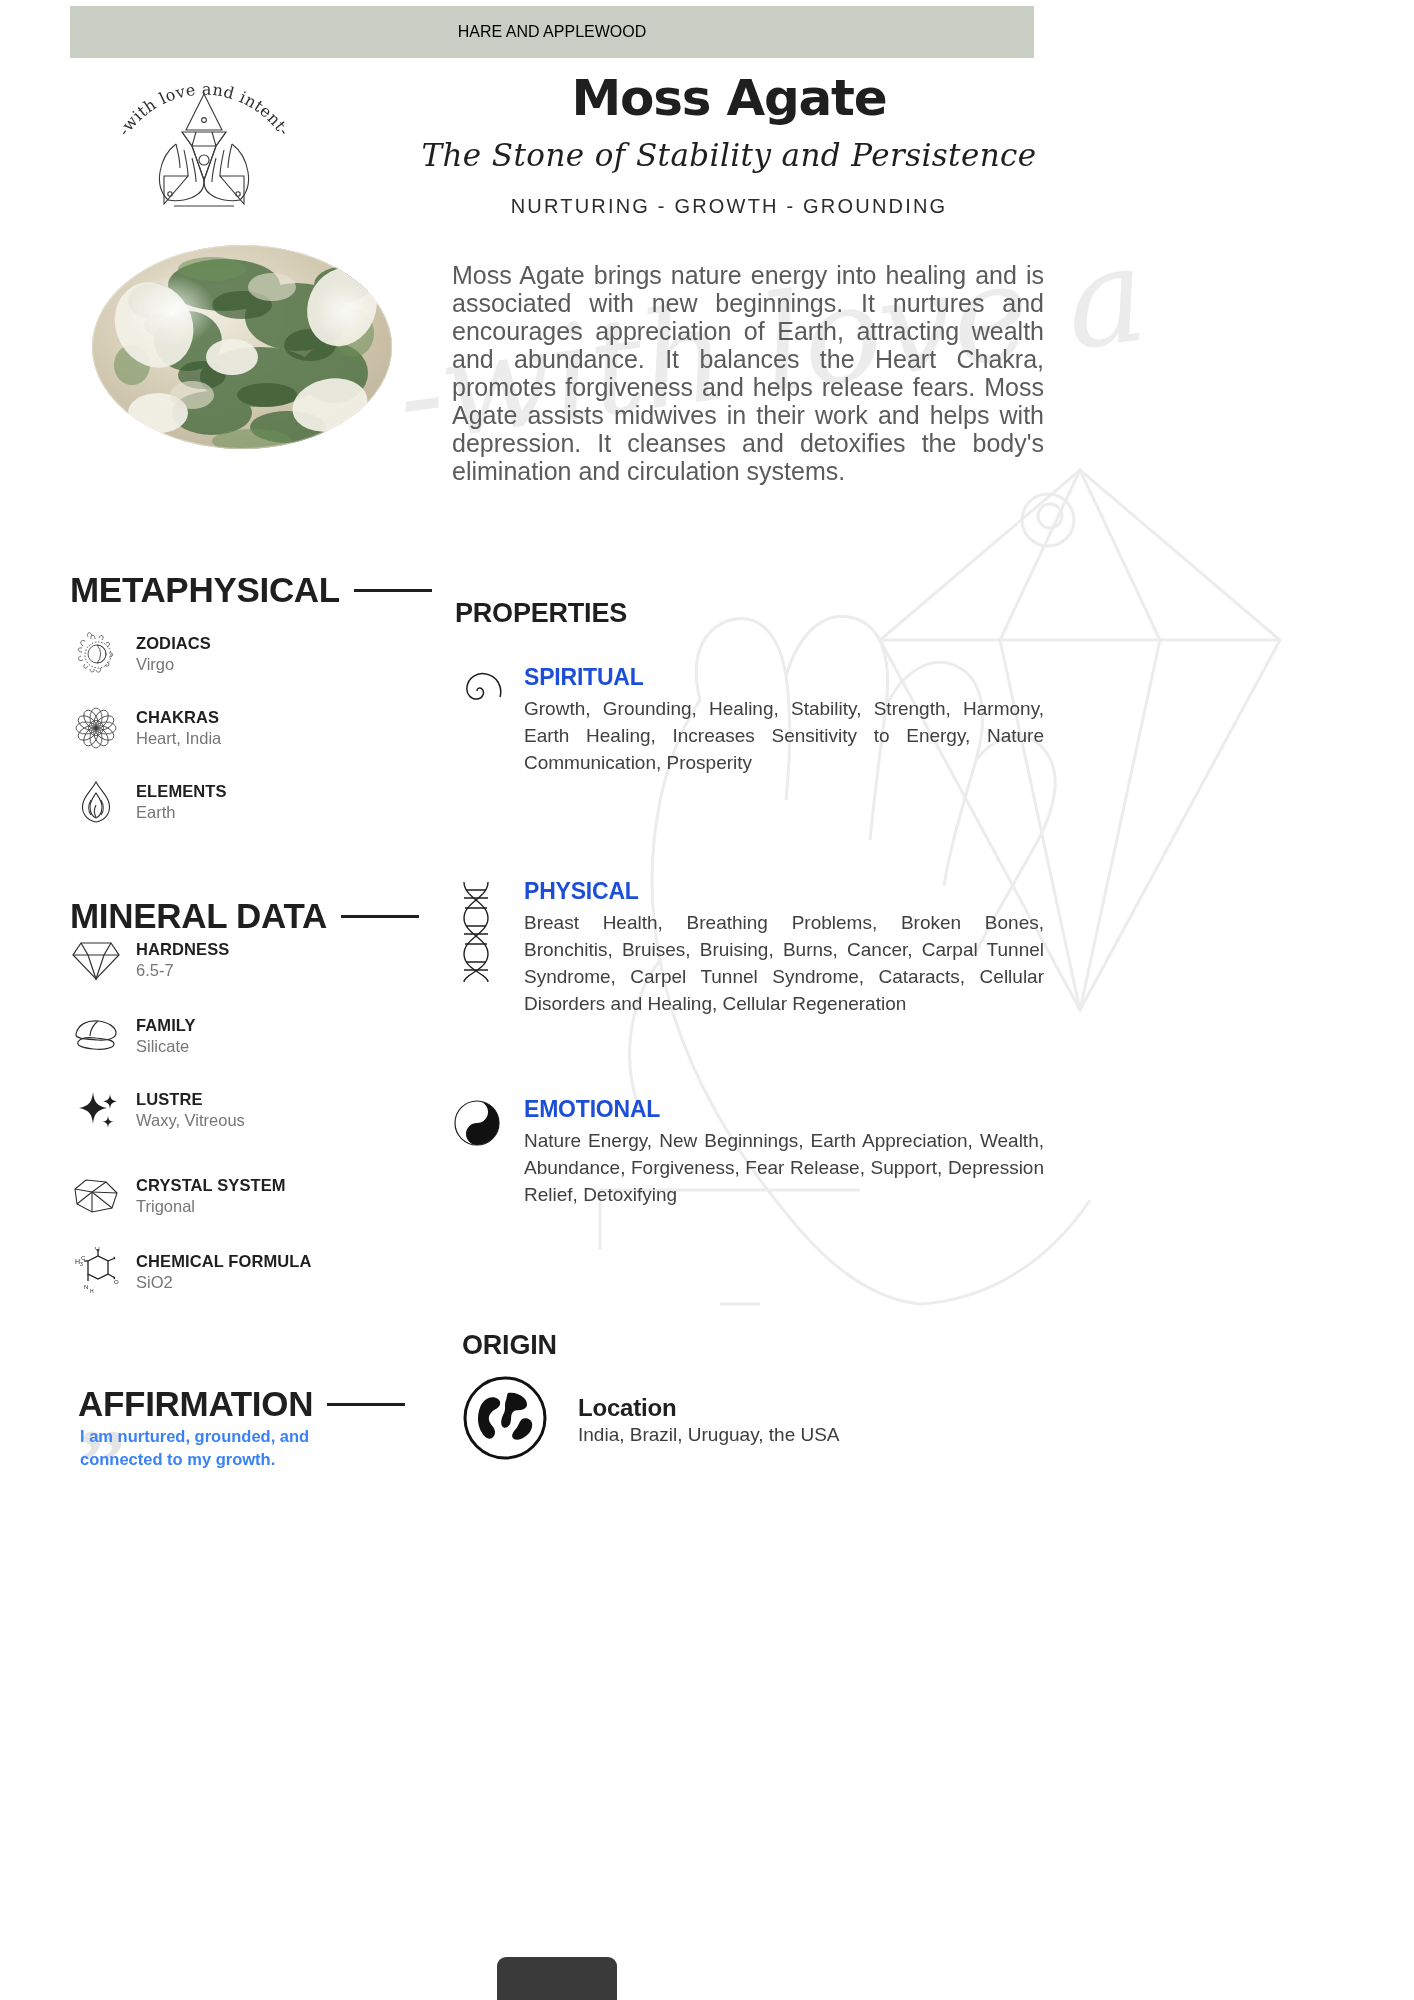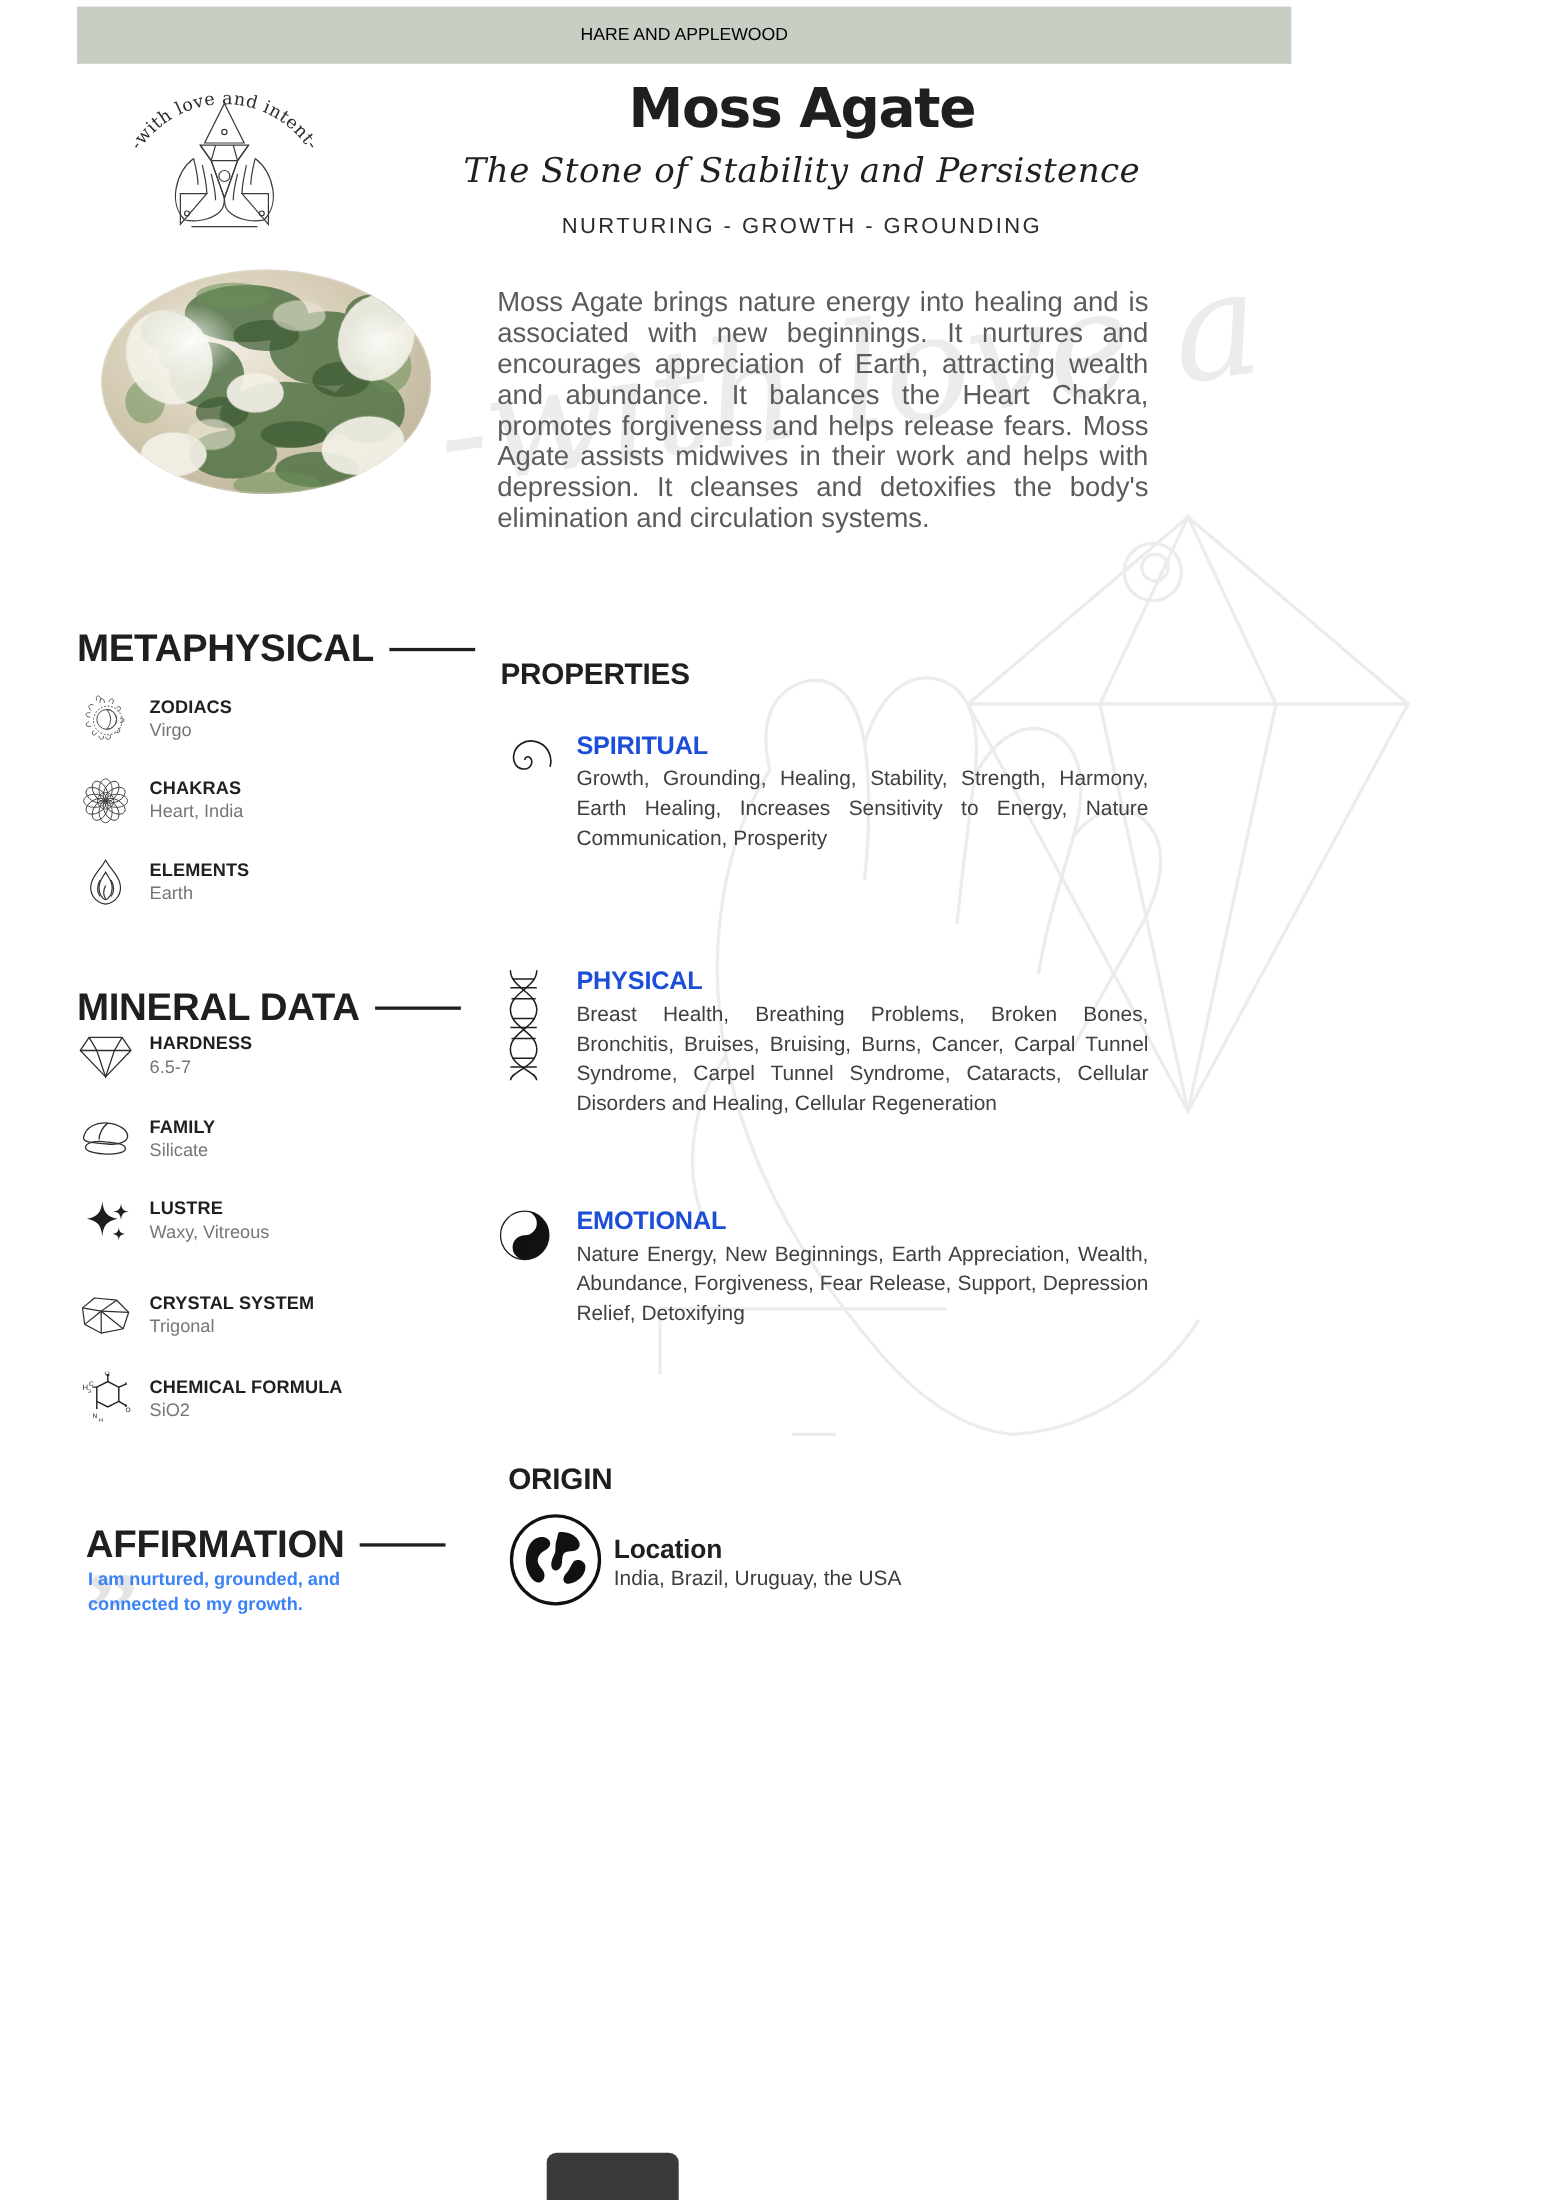--- a/index.html
+++ b/index.html
@@ -35,21 +35,21 @@
     font-style: italic;
     letter-spacing: -2px;
     white-space: nowrap;
     transform: rotate(-8deg);
   }
 
   
   .banner {
     position: absolute;
     left: 70px; top: 6px;
-    width: 1104px; height: 52px;
+    width: 964px; height: 52px;
     background: #c9cec4;
     display: flex; align-items: center; justify-content: center;
     z-index: 3;
   }
 
   
   .logo {
     position: absolute;
     left: 104px; top: 68px;
     width: 200px; height: 140px;
@@ -214,21 +214,21 @@
     color: #3b82f6;
     z-index: 4;
   }
 
   
   .origin-row {
     position: absolute;
     left: 462px; top: 1375px;
     display: flex;
     align-items: center;
-    gap: 10px;
+    gap: 30px;
     z-index: 3;
   }
   .origin-row .loc-title {
     font-size: 24px;
     font-weight: bold;
     color: #1f1f1f;
     letter-spacing: -0.2px;
   }
   .origin-row .loc-value {
     font-size: 19px;

